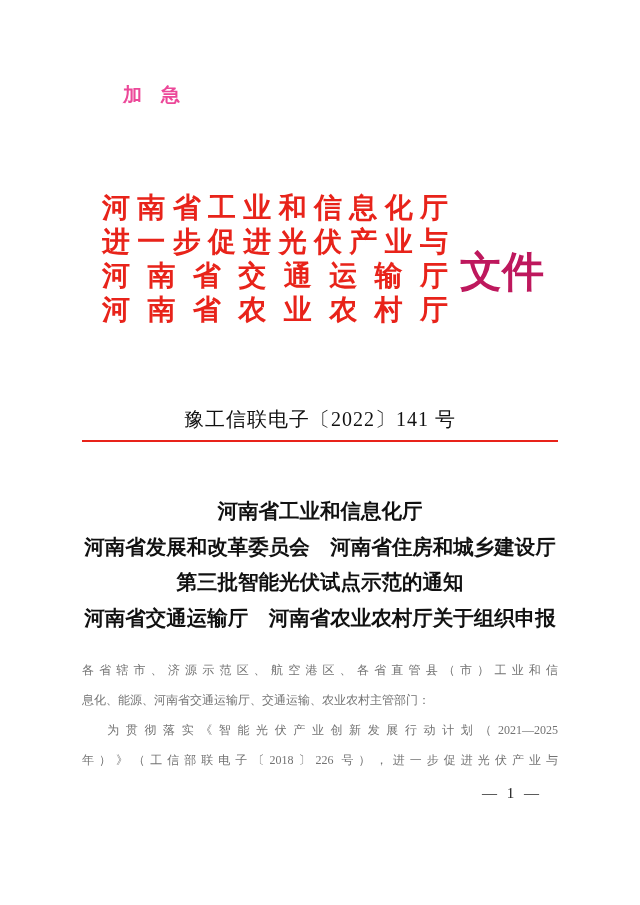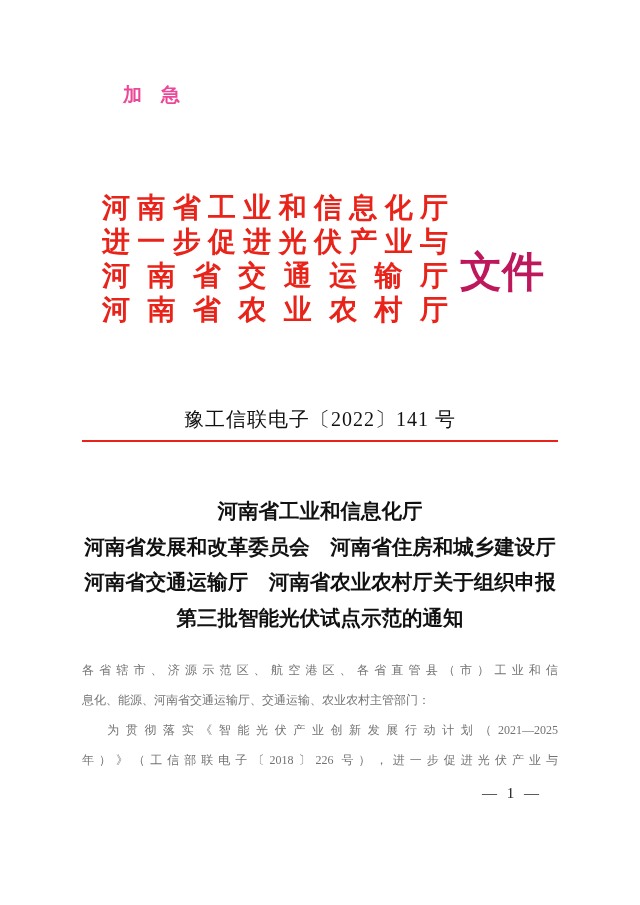--- a/index.html
+++ b/index.html
@@ -75,22 +75,22 @@
 
   <div class="docmark">文件</div>
 
   <div class="refnum">豫工信联电子〔2022〕141 号</div>
 
   <div class="redline"></div>
 
   <div class="title">
     <span class="title-line">河南省工业和信息化厅</span>
     <span class="title-line">河南省发展和改革委员会　河南省住房和城乡建设厅</span>
+    <span class="title-line">第三批智能光伏试点示范的通知</span>
     <span class="title-line">河南省交通运输厅　河南省农业农村厅关于组织申报</span>
-    <span class="title-line">第三批智能光伏试点示范的通知</span>
   </div>
 
   <div class="body-text">
     <span class="body-line justify">各省辖市、济源示范区、航空港区、各省直管县（市）工业和信</span>
     <span class="body-line">息化、能源、河南省交通运输厅、交通运输、农业农村主管部门：</span>
     <span class="body-line justify indent">为贯彻落实《智能光伏产业创新发展行动计划（2021—2025</span>
     <span class="body-line justify">年）》（工信部联电子〔2018〕226 号），进一步促进光伏产业与</span>
   </div>
 
   <div class="pagenum">— 1 —</div>

